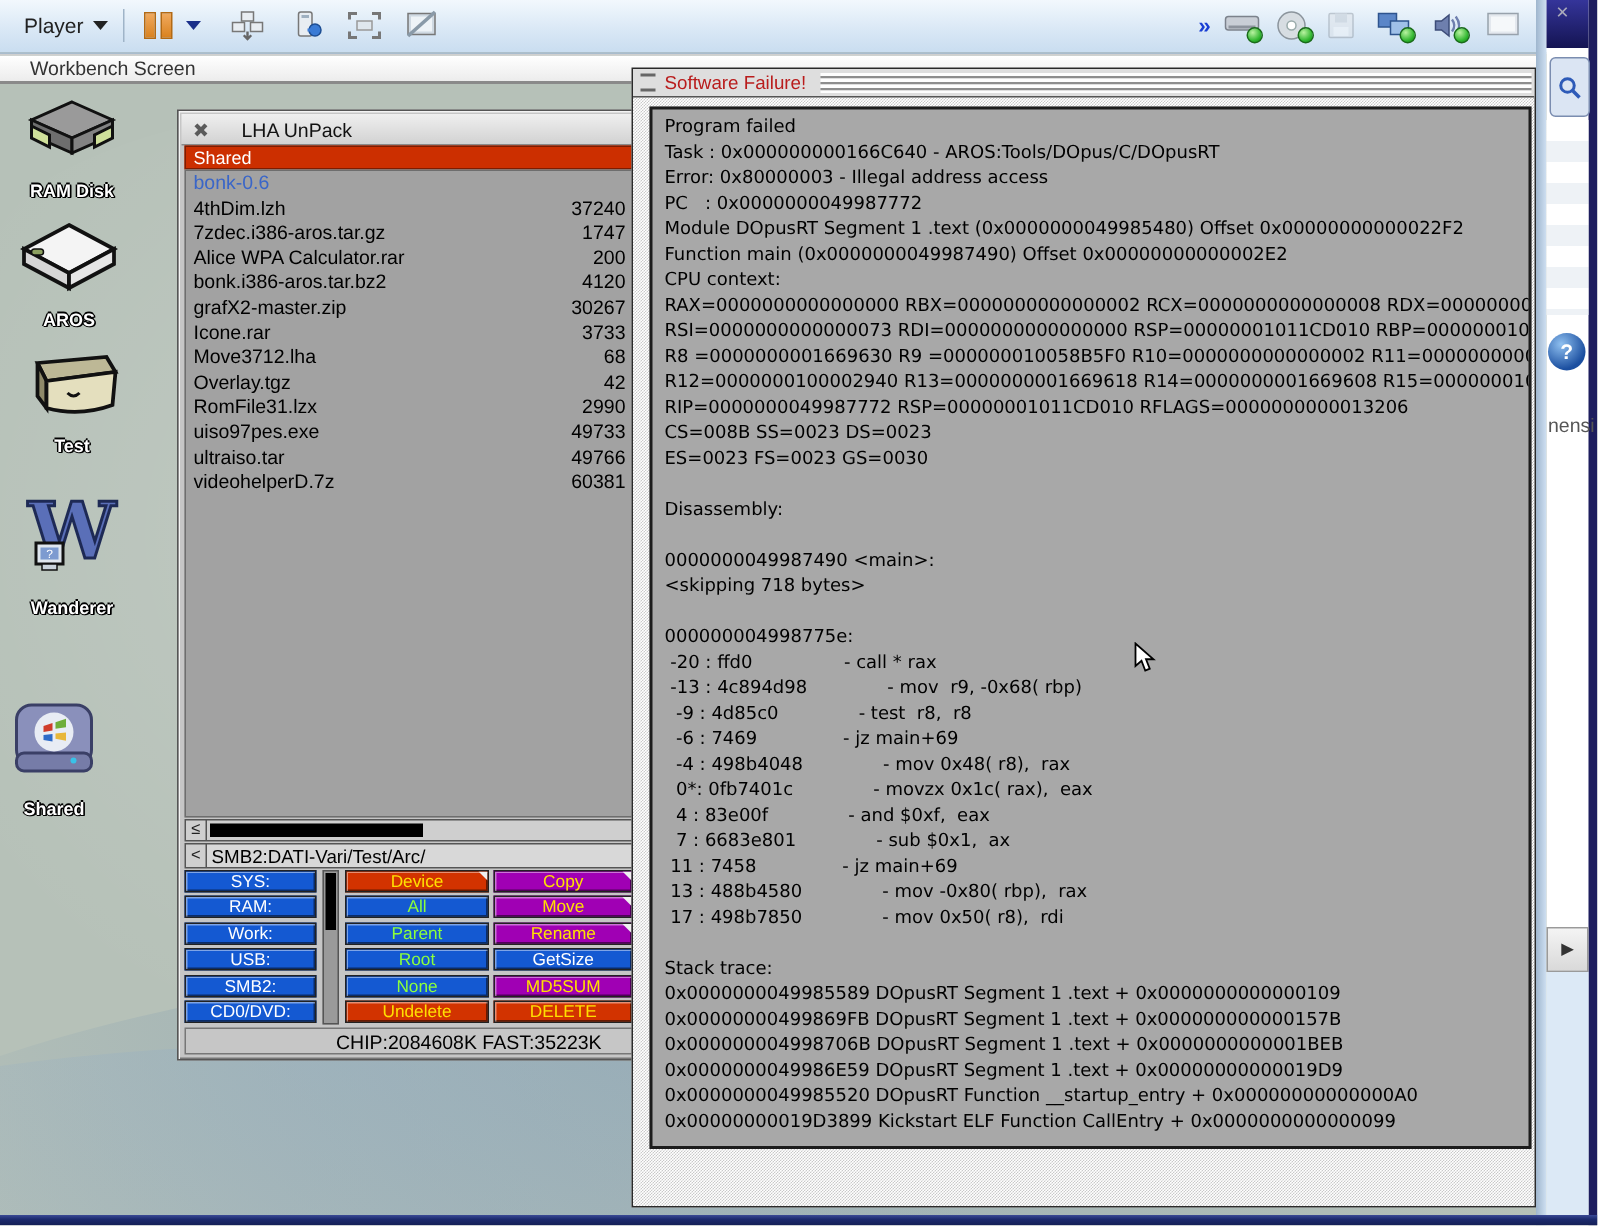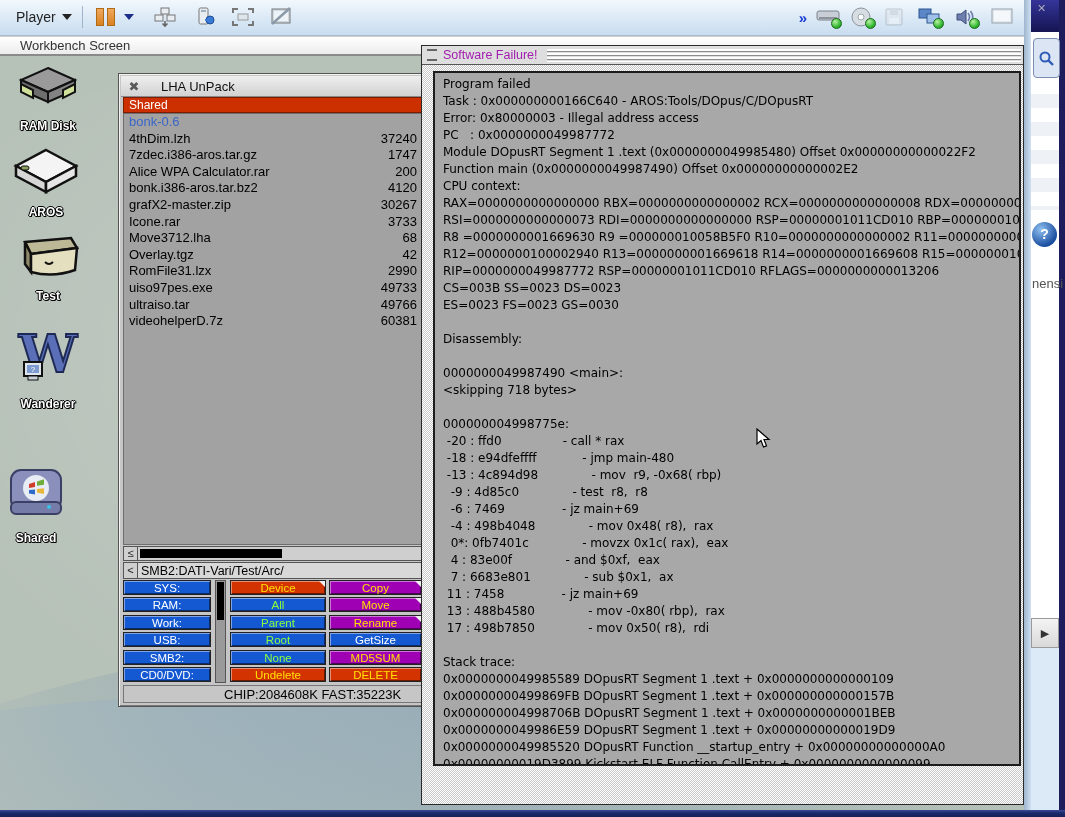--- a/index.html
+++ b/index.html
@@ -90,21 +90,21 @@
   
   #sf-win{position:absolute;left:421px;top:45px;width:603px;height:760px;z-index:3;
     border:1px solid #2a2a2a;box-sizing:border-box;
     background:#fff;
     background-image:linear-gradient(45deg,#c9c9c9 25%,transparent 25%,transparent 75%,#c9c9c9 75%),
                      linear-gradient(45deg,#c9c9c9 25%,transparent 25%,transparent 75%,#c9c9c9 75%);
     background-size:2px 2px;background-position:0 0,1px 1px;overflow:hidden;}
   #sf-title{position:absolute;left:0;top:0;right:0;height:18px;background:#dedede;
     border-bottom:1px solid #555;display:flex;align-items:center;}
   #sf-drag-gadget{width:10px;height:8px;margin:0 6px 0 5px;border-top:2px solid #666;border-bottom:2px solid #666;}
-  #sf-title-text{font-size:12.5px;color:#a21caf;padding-right:10px;white-space:nowrap;}
+  #sf-title-text{font-size:12.5px;color:#b91c1c;padding-right:10px;white-space:nowrap;}
   #sf-stripes{flex:1;height:14px;margin-right:2px;
     background:repeating-linear-gradient(#dedede 0 1px,#fdfdfd 1px 3px,#8d8d8d 3px 4px);}
   #sf-console{position:absolute;left:11px;top:25px;width:588px;height:695px;background:#a8a8a8;
     border:2px solid #1c1c1c;box-sizing:border-box;overflow:hidden;padding:3px 0 0 8px;}
   .cline{height:17px;line-height:17px;font-family:"DejaVu Sans",sans-serif;font-size:12px;color:#000;
     white-space:pre;overflow:hidden;}
   .sf-btn{position:absolute;top:761px;width:66px;height:23px;background:#c6c6c6;
     border-top:2px solid #f2f2f2;border-left:2px solid #f2f2f2;border-right:2px solid #4f4f4f;border-bottom:2px solid #4f4f4f;
     outline:1px solid #222;font-size:16px;color:#b91c1c;text-align:center;line-height:20px;box-sizing:border-box;}
   #sf-btn-log{left:13px;} #sf-btn-suspend{left:200px;} #sf-btn-reboot{left:385px;} #sf-btn-power{left:565px;width:60px;}
@@ -458,41 +458,40 @@
         <div class="cline">RAX=0000000000000000 RBX=0000000000000002 RCX=0000000000000008 RDX=0000000000000000</div>
 
         <div class="cline">RSI=0000000000000073 RDI=0000000000000000 RSP=00000001011CD010 RBP=00000001011CD010</div>
 
         <div class="cline">R8 =0000000001669630 R9 =000000010058B5F0 R10=0000000000000002 R11=0000000000000008</div>
 
         <div class="cline">R12=0000000100002940 R13=0000000001669618 R14=0000000001669608 R15=0000000100002940</div>
 
         <div class="cline">RIP=0000000049987772 RSP=00000001011CD010 RFLAGS=0000000000013206</div>
 
-        <div class="cline">CS=003B SS=0023 DS=0023</div>
+        <div class="cline">CS=008B SS=0023 DS=0023</div>
 
         <div class="cline">ES=0023 FS=0023 GS=0030</div>
 
         <div class="cline"></div>
 
         <div class="cline">Disassembly:</div>
 
         <div class="cline"></div>
 
         <div class="cline">0000000049987490 &lt;main&gt;:</div>
 
         <div class="cline">&lt;skipping 718 bytes&gt;</div>
 
         <div class="cline"></div>
 
         <div class="cline">000000004998775e:</div>
 
         <div class="cline"> -20 : ffd0                - call * rax</div>
 
-        <div class="cline"> -18 : e94dfeffff            - jmp main-480</div>
 
         <div class="cline"> -13 : 4c894d98              - mov  r9, -0x68( rbp)</div>
 
         <div class="cline">  -9 : 4d85c0              - test  r8,  r8</div>
 
         <div class="cline">  -6 : 7469               - jz main+69</div>
 
         <div class="cline">  -4 : 498b4048              - mov 0x48( r8),  rax</div>
 
         <div class="cline">  0*: 0fb7401c              - movzx 0x1c( rax),  eax</div>

